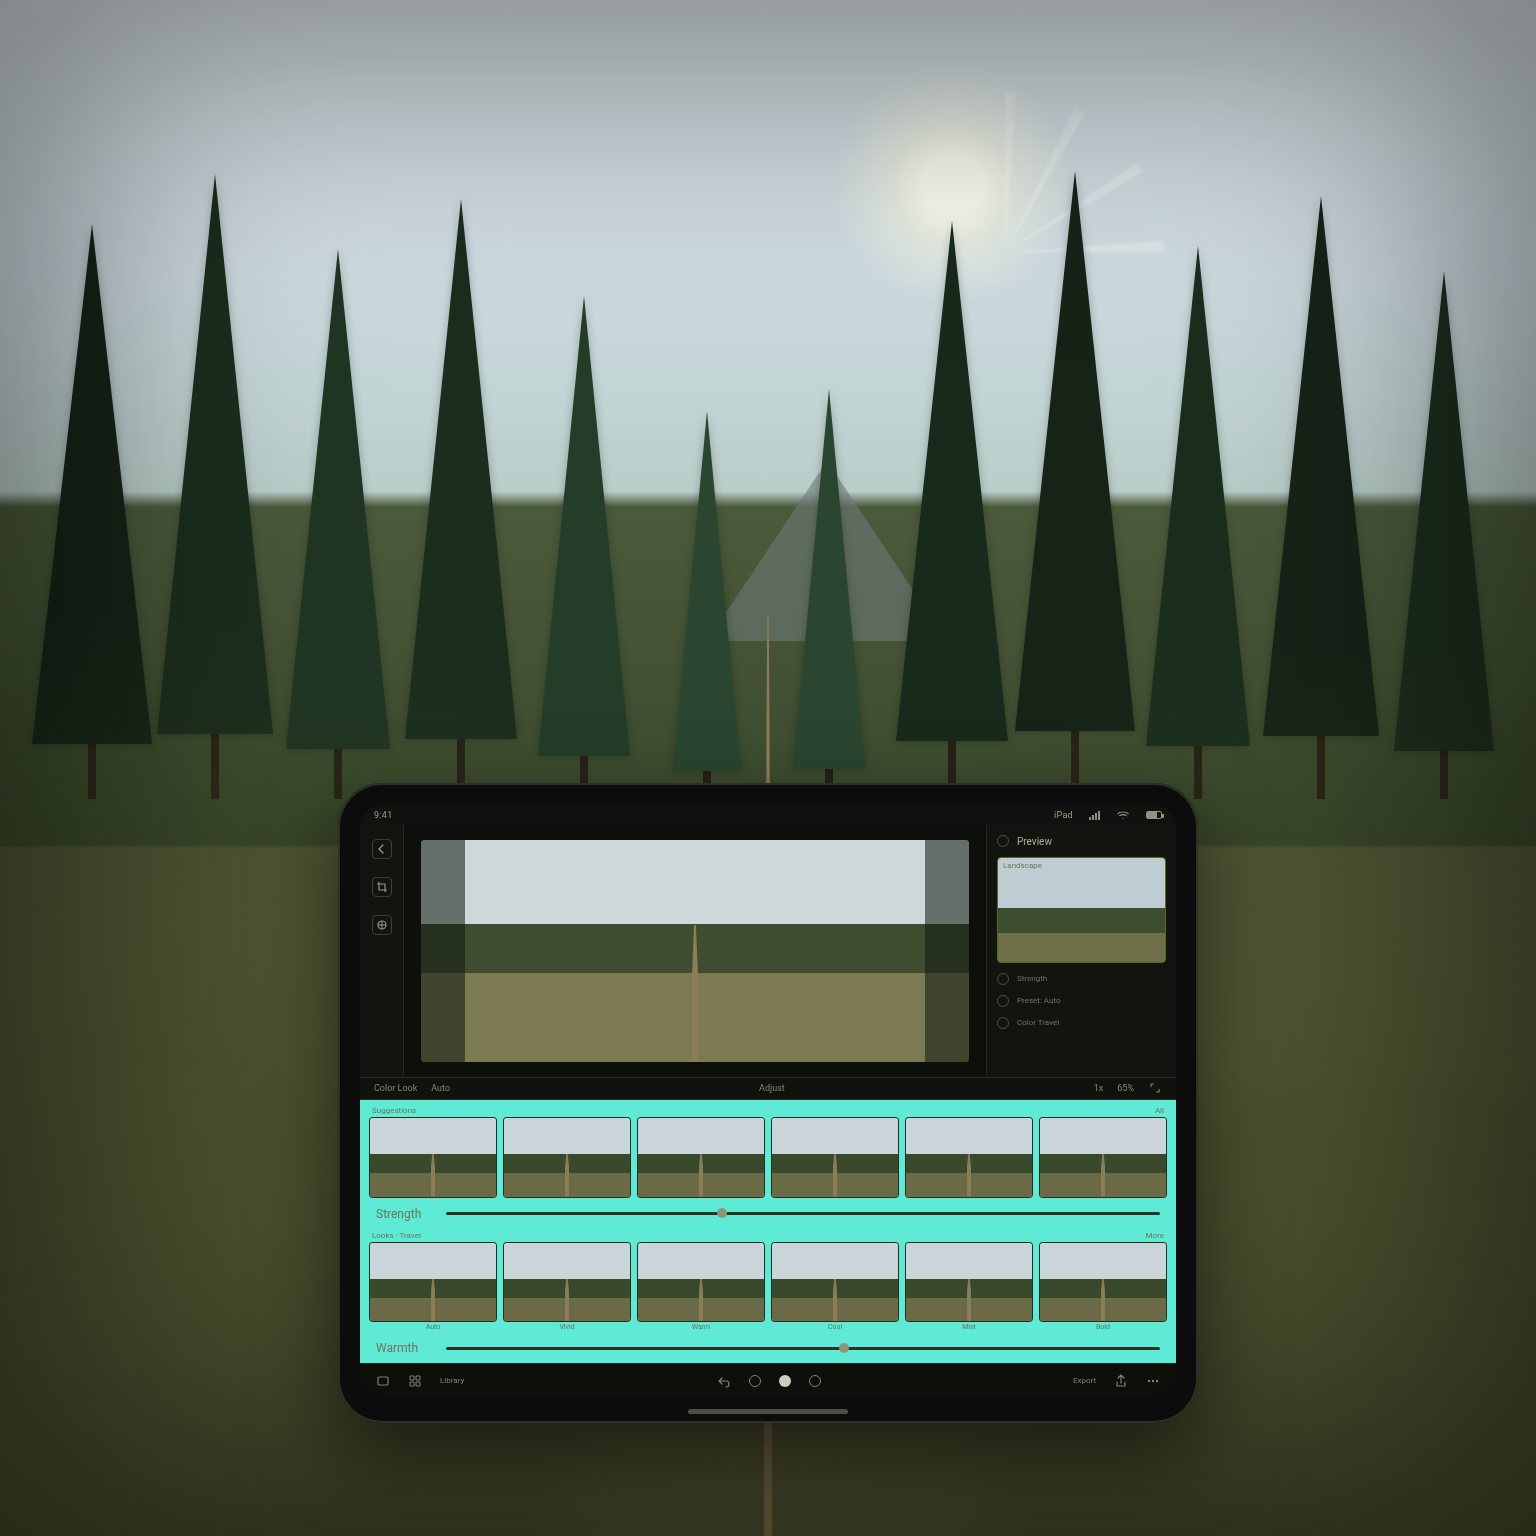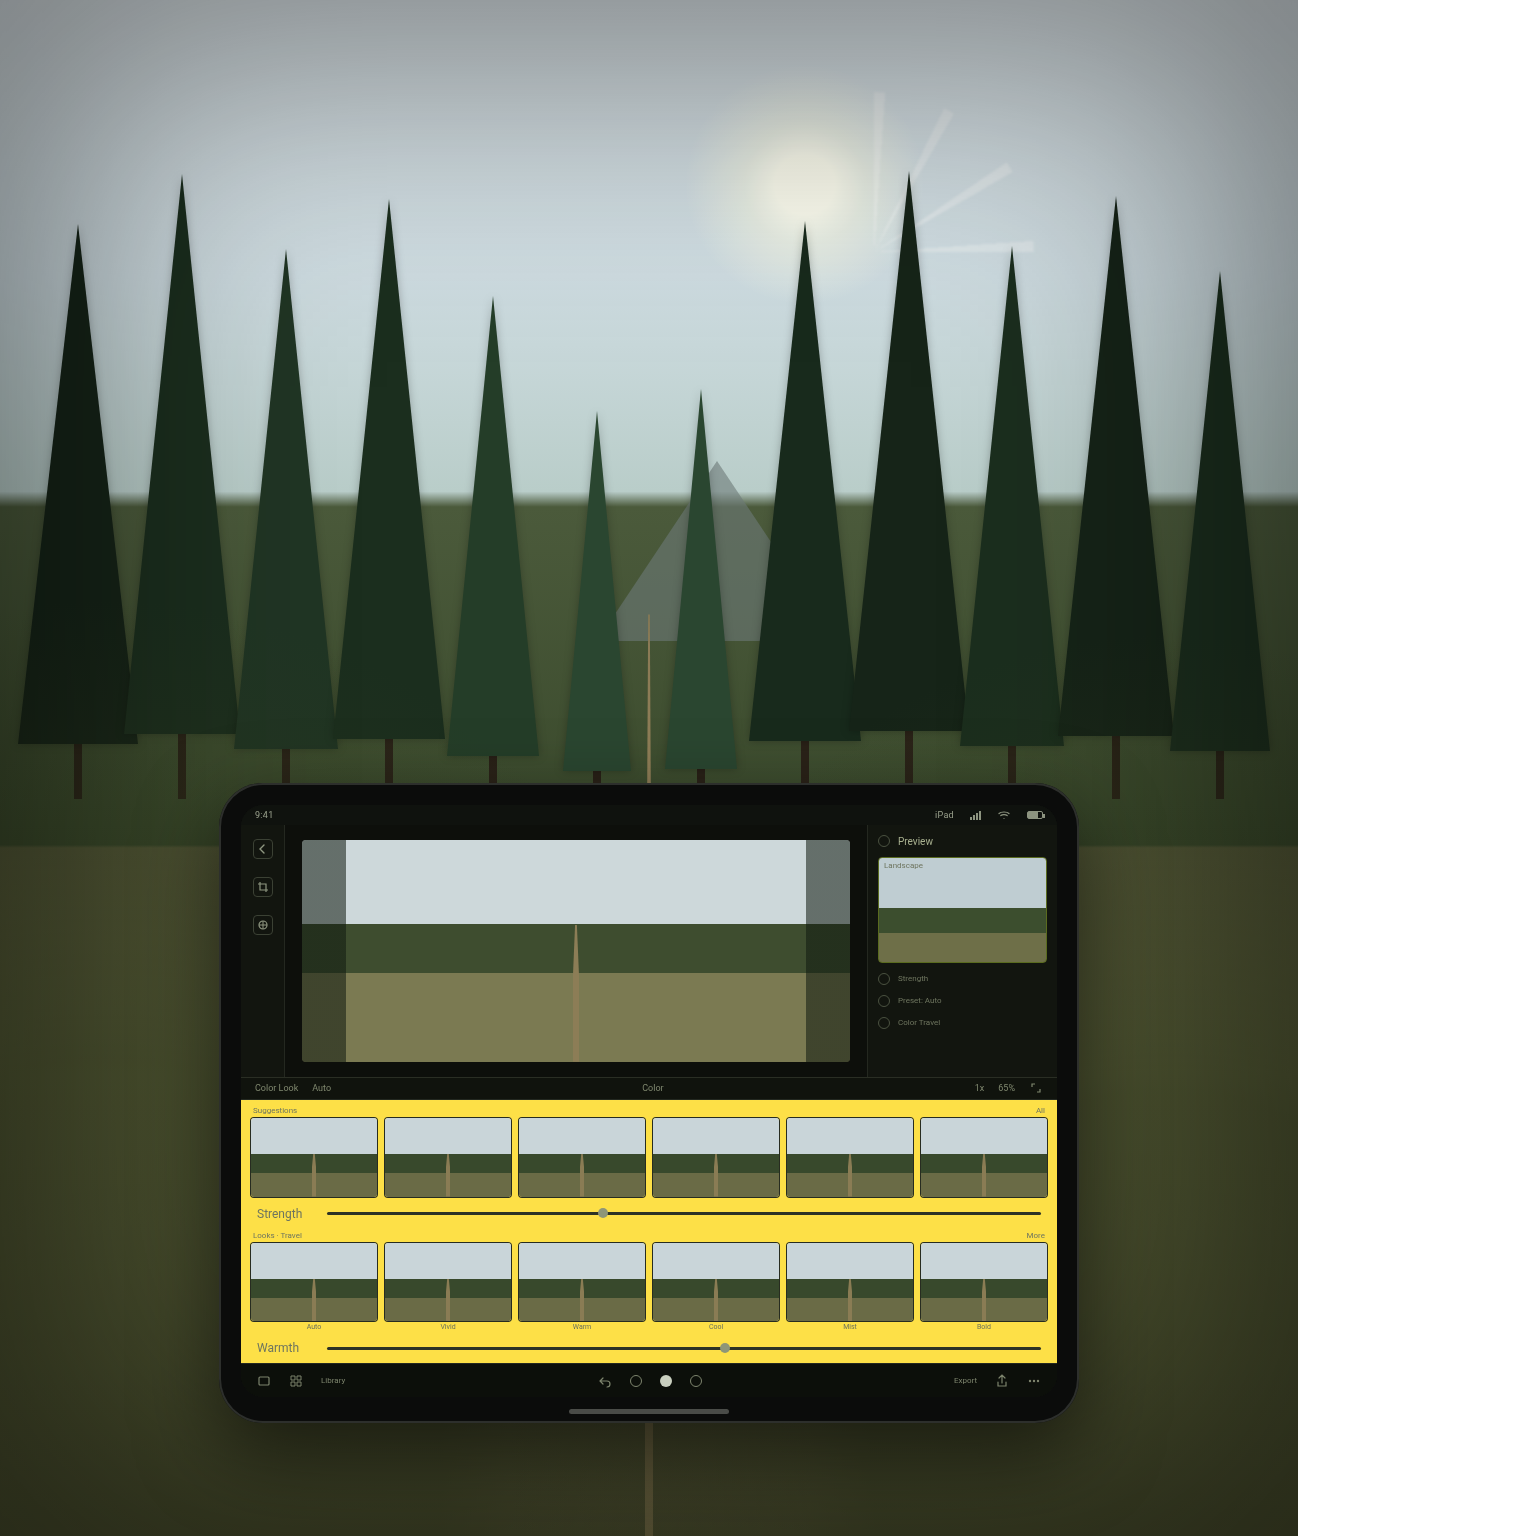--- a/index.html
+++ b/index.html
@@ -1,21 +1,21 @@
 <!DOCTYPE html>
 <html><head>
 <meta charset="utf-8">
 <style>
   * { box-sizing: border-box; margin: 0; padding: 0; }
   html, body { width: 1536px; height: 1536px; overflow: hidden; font-family: -apple-system, "Segoe UI", Roboto, sans-serif; }
 
   
   .scene {
     position: relative;
-    width: 1298px; height: 1536px;
+    width: 1536px; height: 1536px;
     background:
       radial-gradient(circle at 62% 12%, rgba(255,255,240,.95) 0 30px, rgba(255,255,230,.5) 60px, rgba(255,255,220,0) 120px),
       linear-gradient(to bottom,
         #dfe8ec 0%, #cfdde2 18%, #b9cdc9 32%,
         #4b5a3b 33%, #3a4a2c 55%,
         #5a5d3c 55.2%, #6c6e46 70%, #5e5c3c 100%);
   }
   
   .mountain {
     position:absolute; left:46%; top:30%;
@@ -159,21 +159,21 @@
   .insp-sub{font-size:8px;color:#6e755f;}
 
   
   .infostrip{
     height:22px;display:flex;align-items:center;justify-content:space-between;
     padding:0 14px;font-size:9px;color:#7f876e;background:#10130d;border-bottom:1px solid #232820;
   }
   .infostrip .grp{display:flex;gap:14px;align-items:center;}
 
   
-  .filmstrips{background:#fde047;padding:6px 10px 4px 10px;display:flex;flex-direction:column;gap:6px;}
+  .filmstrips{background:#5eead4;padding:6px 10px 4px 10px;display:flex;flex-direction:column;gap:6px;}
   .strip{display:flex;flex-direction:column;gap:3px;}
   .strip-head{font-size:8px;color:#6e755f;display:flex;justify-content:space-between;align-items:center;padding:0 2px;}
   .thumbs{display:grid;grid-template-columns:repeat(6,1fr);gap:8px;}
   .thumb{
     aspect-ratio:16/10;border-radius:3px;
     background:linear-gradient(to bottom,#c9d5d9 0 46%,#38492c 46% 70%,#6a6b46 70% 100%);
     box-shadow:0 0 0 1px #272c20;
     position:relative;
   }
   .thumb::after{content:"";position:absolute;left:50%;top:46%;transform:translateX(-50%);
@@ -330,21 +330,21 @@
             <span class="insp-sub">Color Travel</span>
           </div>
         </div>
       </div>
 
       <div class="infostrip">
         <div class="grp">
           <span>Color Look</span>
           <span>Auto</span>
         </div>
-        <span>Color</span>
+        <span>Adjust</span>
         <div class="grp">
           <span>1x</span>
           <span>65%</span>
           <span class="ico">
             <svg width="10" height="10" viewBox="0 0 10 10">
                 <path d="M1 4V1h3M9 6v3H6" stroke="#7f876e" stroke-width="1.2" fill="none"></path>
               </svg>
           </span>
         </div>
       </div>

